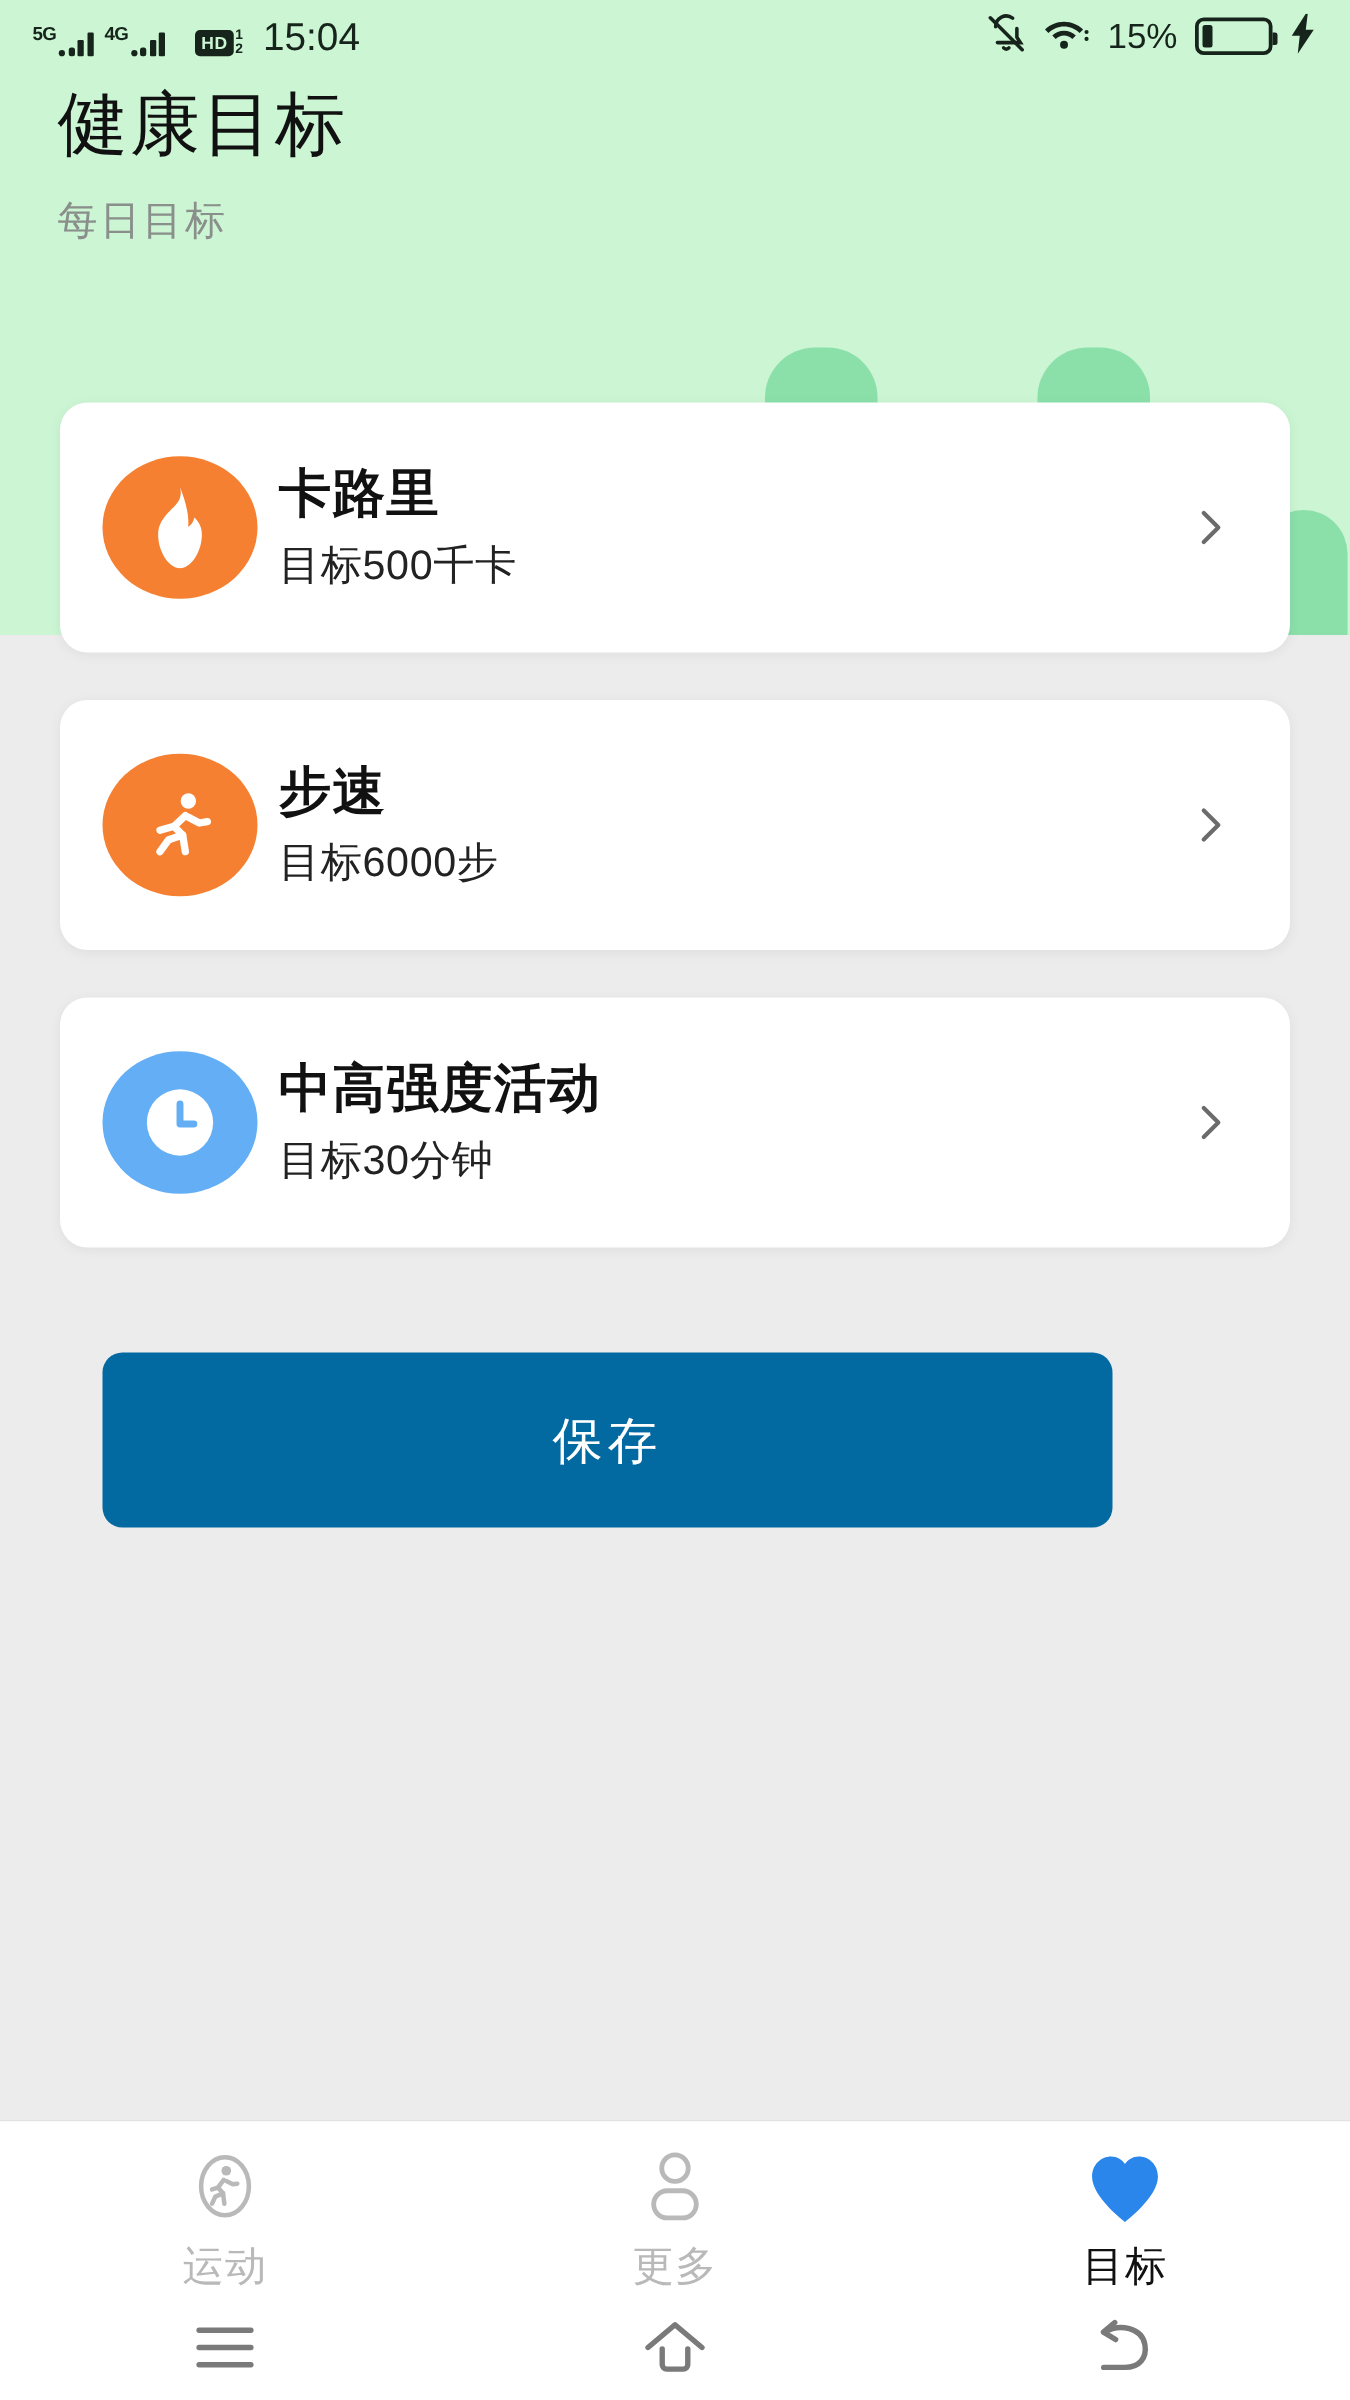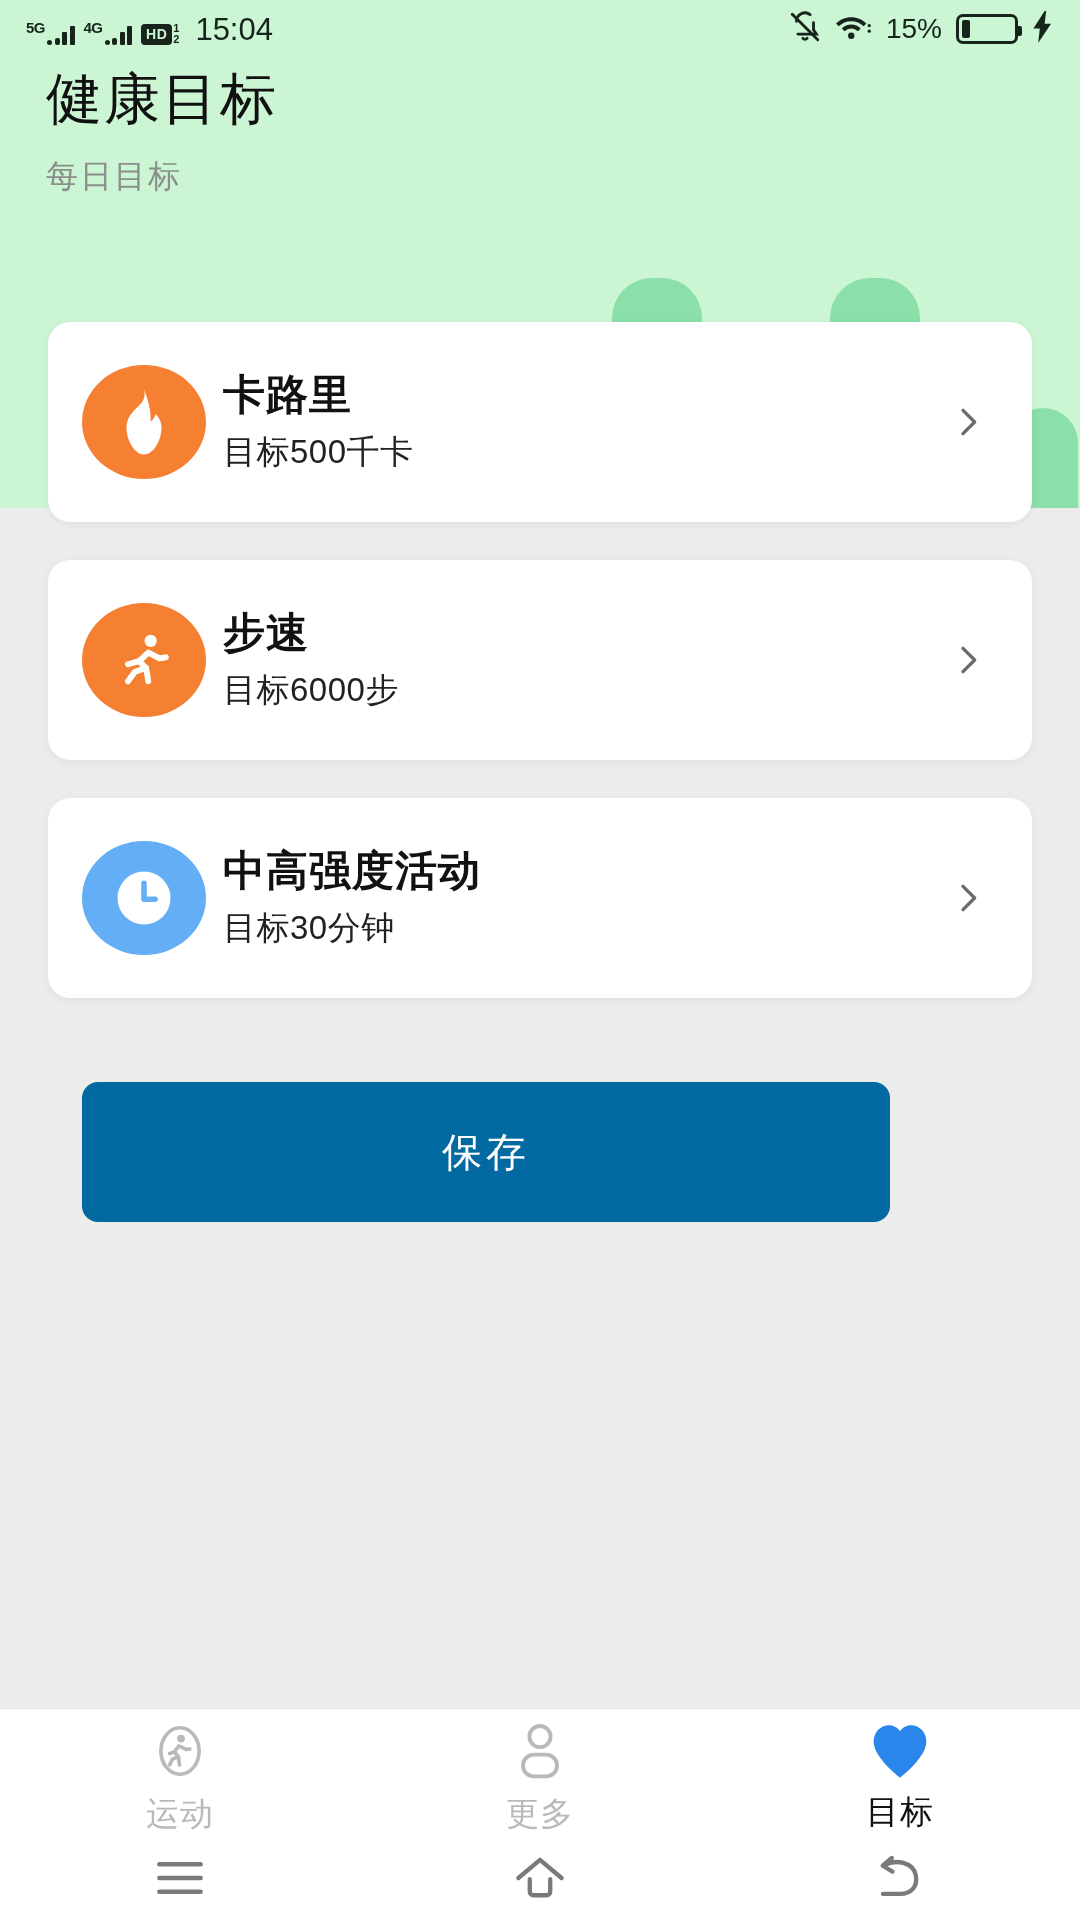--- a/index.html
+++ b/index.html
@@ -37,21 +37,21 @@
   .bars i { display:block; width:5px; background:#16241b; border-radius:1px; }
   .bars i:nth-child(1){height:5px;border-radius:50%;}
   .bars i:nth-child(2){height:7px;border-radius:2px;}
   .bars i:nth-child(3){height:13px;}
   .bars i:nth-child(4){height:19px;}
   .hd {
     display:flex; align-items:flex-end;
   }
   .hd .tag {
     background:#16241b; color:#CBF5D3; font-size:14px; font-weight:bold;
-    padding:2px 5px; border-radius:4px; line-height:1.15; letter-spacing:0.5px;
+    padding:2px 5px; border-radius:4px; line-height:1.15; letter-spacing:0.5px;margin-left:15px;
   }
   .hd .sub { font-size:11px; color:#16241b; font-weight:bold; line-height:1;
              display:flex; flex-direction:column; margin-left:1px; }
   .clock { font-size:31px; color:#16241b; font-weight:400; line-height:1; margin-left:7px; }
   .pct { font-size:28px; color:#16241b; line-height:1; }
   .batt {
     width:62px; height:30px; border:3px solid #16241b; border-radius:7px;
     position:relative; display:flex; align-items:center; padding:3px;
   }
   .batt:after {
@@ -99,23 +99,23 @@
   
   .save {
     position:absolute; left:82px; top:1082px; width:808px; height:140px;
     background:#0369a1; border:none; border-radius:16px;
     color:#fff; font-size:40px; letter-spacing:4px;
     font-family:inherit; cursor:pointer;
   }
 
   
   .bottomnav {
-    position:absolute; left:0; bottom:72px; width:1080px; height:140px;
+    position:absolute; left:0; bottom:84px; width:1080px; height:140px;
     background:#fff; border-top:1px solid #E2E2E2;
-    display:flex; align-items:center;
+    display:flex; align-items:flex-end;
   }
   .navitem {
     flex:1; display:flex; flex-direction:column; align-items:center; gap:6px;
   }
   .navitem .lbl { font-size:33px; letter-spacing:1px; }
   .navitem.inactive .lbl { color:#B9B9B9; }
   .navitem.active .lbl { color:#111; }
 
   
   .sysnav {

